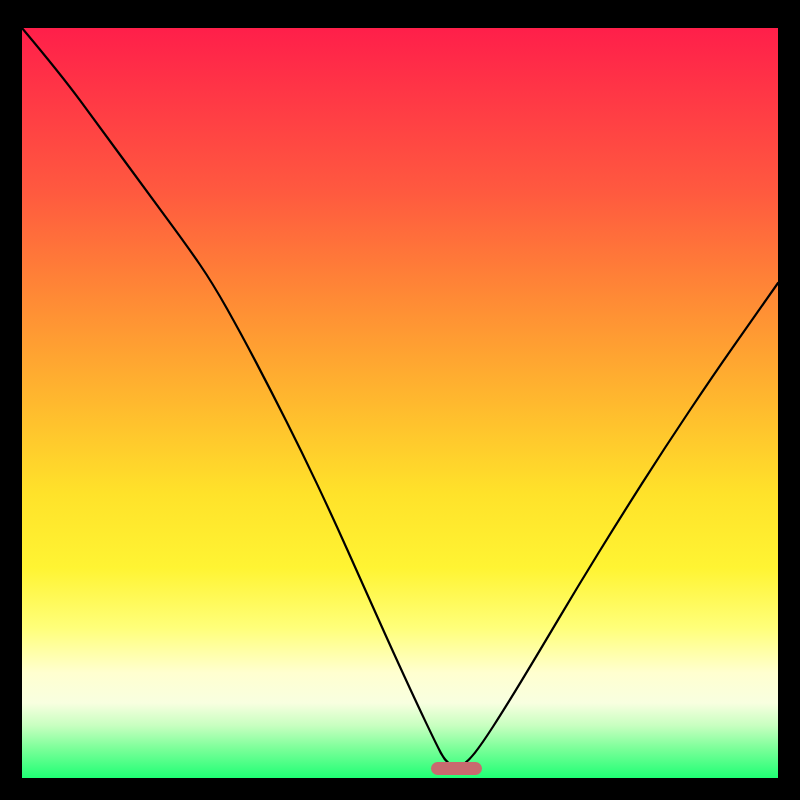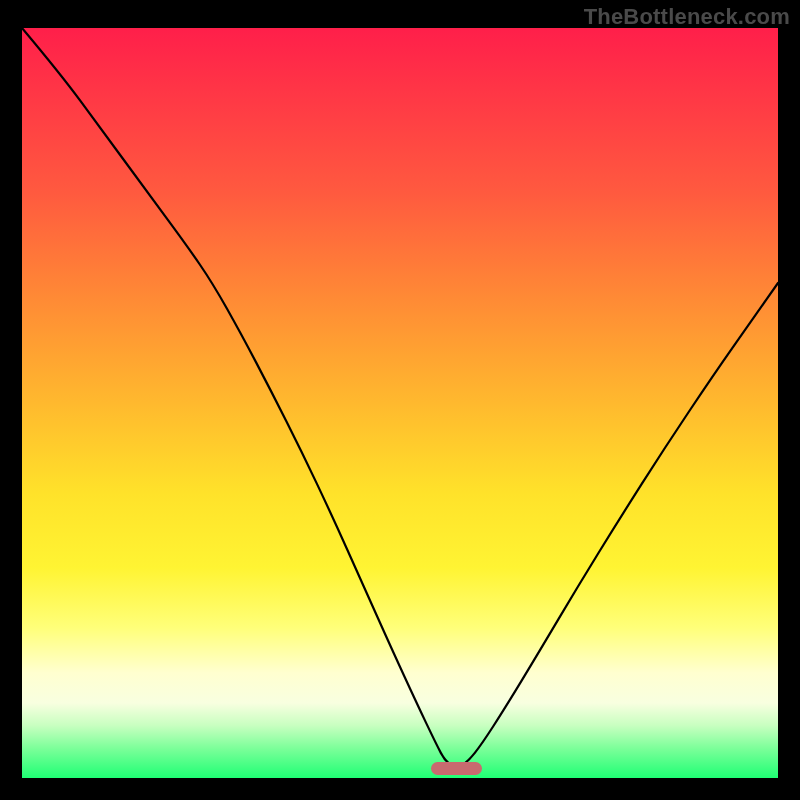--- a/index.html
+++ b/index.html
@@ -64,21 +64,20 @@
   .marker {
     position: absolute;
     background: #c96a6f;
     border-radius: 8px;
   }
 </style>
 </head>
 <body>
 
 <div class="outer">
-  <div class="watermark">TheBottleneck.com</div>
 
   <div class="plot" id="plot">
     <div class="gradient"></div>
     <svg class="curve" id="curve-svg" viewBox="0 0 756 750" preserveAspectRatio="none">
       <path id="curve-path" fill="none" d="M 0.00 0.00 Q 37.80 45.00 58.59 73.13 Q 79.38 101.25 101.30 131.25 Q 123.23 161.25 144.02 189.38 Q 164.81 217.50 177.66 236.25 Q 190.51 255.00 204.88 280.50 Q 219.24 306.00 234.36 334.88 Q 249.48 363.75 264.60 393.75 Q 279.72 423.75 294.84 455.63 Q 309.96 487.50 325.08 521.25 Q 340.20 555.00 355.32 588.75 Q 370.44 622.50 382.54 648.75 Q 394.63 675.00 404.46 695.63 Q 414.29 716.25 418.82 724.88 Q 423.36 733.50 429.03 736.88 Q 434.70 740.25 440.37 736.88 Q 446.04 733.50 452.84 724.88 Q 459.65 716.25 471.74 697.50 Q 483.84 678.75 500.85 650.63 Q 517.86 622.50 536.76 590.63 Q 555.66 558.75 576.45 525.00 Q 597.24 491.25 619.92 455.63 Q 642.60 420.00 667.17 383.25 Q 691.74 346.50 712.53 316.88 Q 733.32 287.25 744.66 271.13 T 756.00 255.00" stroke="#000000" stroke-width="2.2" stroke-linecap="round" stroke-linejoin="round"></path>
     </svg>
     <div class="marker" id="min-marker" style="left: 408.996px; top: 733.5px; width: 51.408px; height: 13.5px; background: rgb(201, 106, 111);"></div>
   </div>
 </div>
 

